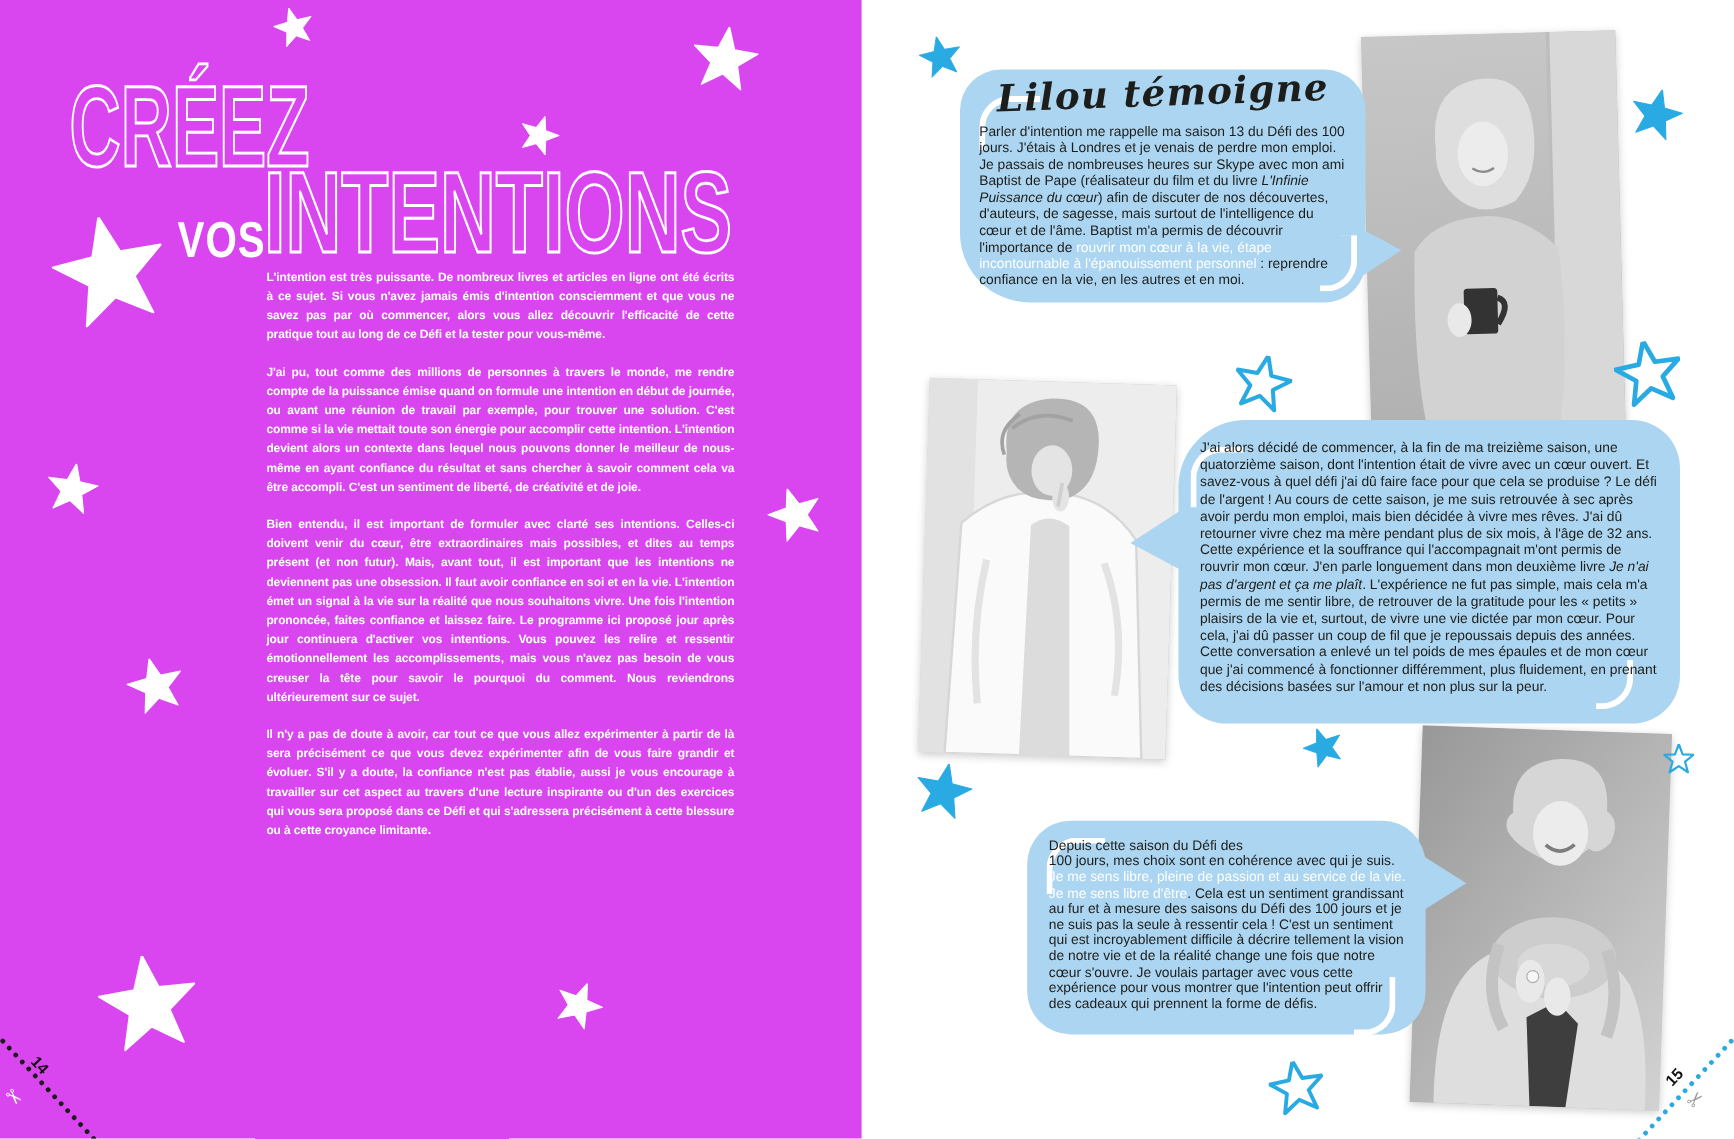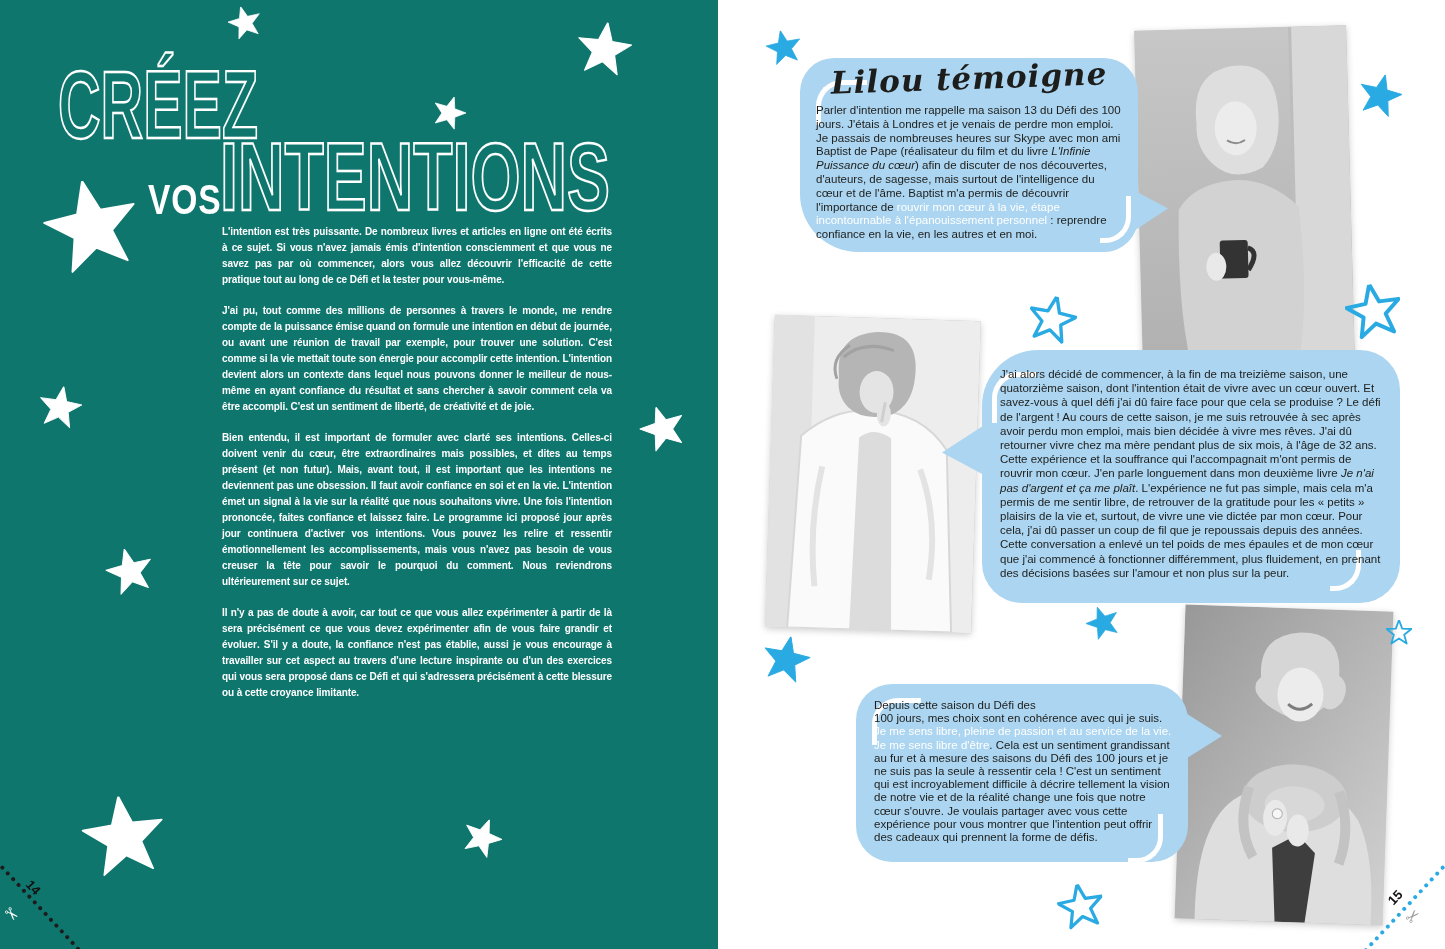--- a/index.html
+++ b/index.html
@@ -1,19 +1,19 @@
 <!DOCTYPE html>
 <html lang="fr"><head>
 <meta charset="utf-8">
 <style>
   html,body{margin:0;padding:0;background:#fff;}
   #spread{position:relative;width:1445px;height:949px;overflow:hidden;background:#ffffff;
           font-family:"Liberation Sans",sans-serif;}
   
-  #left-page{position:absolute;left:0;top:0;width:718px;height:949px;background:#0f766e;}
+  #left-page{position:absolute;left:0;top:0;width:718px;height:949px;background:#d946ef;}
   .title-svg{position:absolute;overflow:visible;}
   #vos-word{position:absolute;left:148px;top:176px;color:#fff;font-size:42px;font-weight:800;
             transform:scaleX(.8);transform-origin:left top;letter-spacing:1px;}
   #left-body{position:absolute;left:222px;top:224px;width:390px;color:#fff;
              font-size:10px;line-height:16px;text-align:justify;font-weight:600;letter-spacing:-.1px;}
   #left-body p{margin:0 0 15px 0;}
   #left-body .b{font-weight:700;}
   
   .star{position:absolute;z-index:3;}
   

